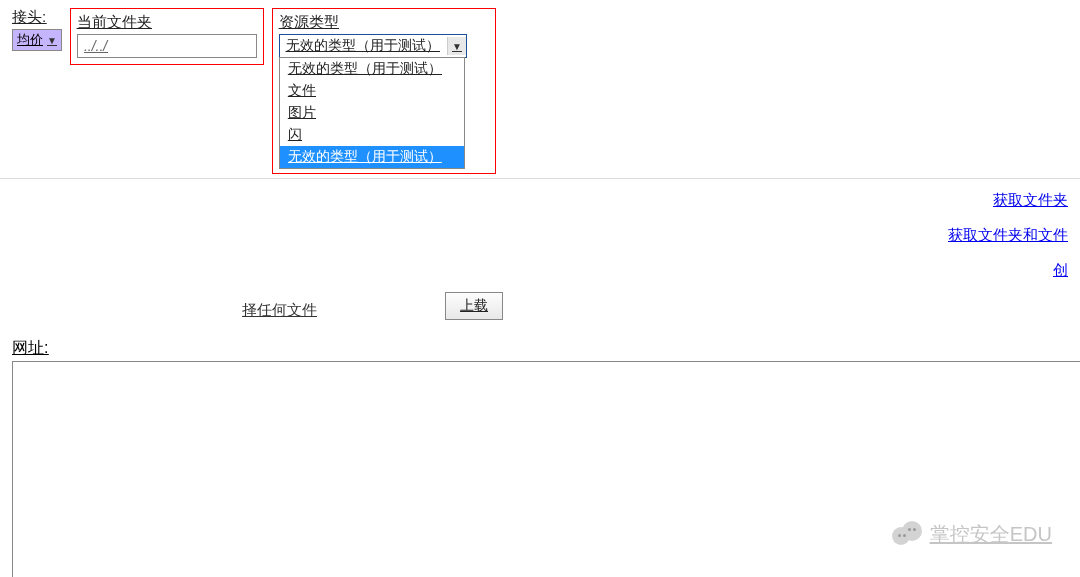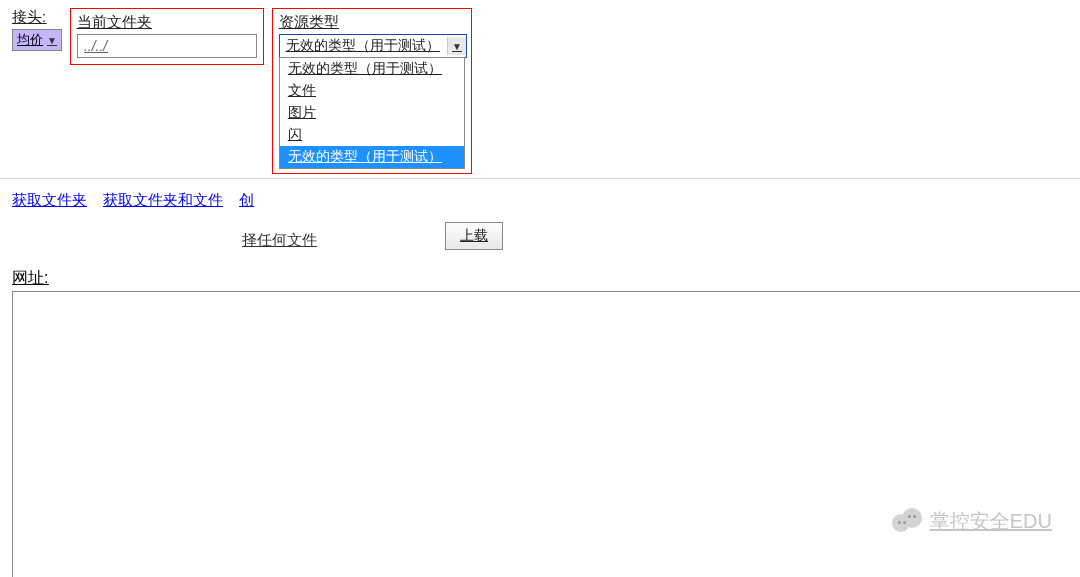--- a/index.html
+++ b/index.html
@@ -96,20 +96,21 @@
     .dropdown-item.selected {
       background: #1e90ff;
       color: #fff;
     }
     .links-row {
       display: flex;
       align-items: flex-end;
       gap: 16px;
       padding: 12px 12px 6px 12px;
       flex-wrap: nowrap;
+      flex-direction: column;
     }
     .link {
       color: #0000ee;
       text-decoration: underline;
       cursor: pointer;
       font-size: 15px;
       white-space: nowrap;
     }
     .file-row {
       display: flex;
@@ -141,21 +142,21 @@
       border-right: none;
       border-bottom: none;
       background: #fff;
       padding: 4px;
       font-size: 14px;
       resize: none;
     }
     .watermark {
       position: absolute;
       right: 28px;
-      bottom: 41px;
+      bottom: 28px;
       display: flex;
       align-items: center;
       gap: 8px;
       color: #bbb;
       font-size: 20px;
       opacity: 0.85;
     }
     .watermark .logo {
       position: relative;
       width: 30px;
@@ -188,21 +189,21 @@
       <span>均价</span>
       <span class="arrow">▼</span>
     </div>
   </div>
 
   <div class="field-group red-outline">
     <span class="field-label">当前文件夹</span>
     <input type="text" class="text-input" value="../../" style="">
   </div>
 
-  <div class="field-group red-outline resource-group" style="padding-bottom:0; height:166px; width:200px;">
+  <div class="field-group red-outline resource-group" style="padding-bottom:0; height:166px; width:224px;">
     <span class="field-label">资源类型</span>
     <div class="resource-select">
       <span>无效的类型（用于测试）</span>
       <span class="arrow">▼</span>
     </div>
     <div class="dropdown-panel" style="top:48px; left:6px;">
       <div class="dropdown-item">无效的类型（用于测试）</div>
       <div class="dropdown-item">文件</div>
       <div class="dropdown-item">图片</div>
       <div class="dropdown-item">闪</div>

